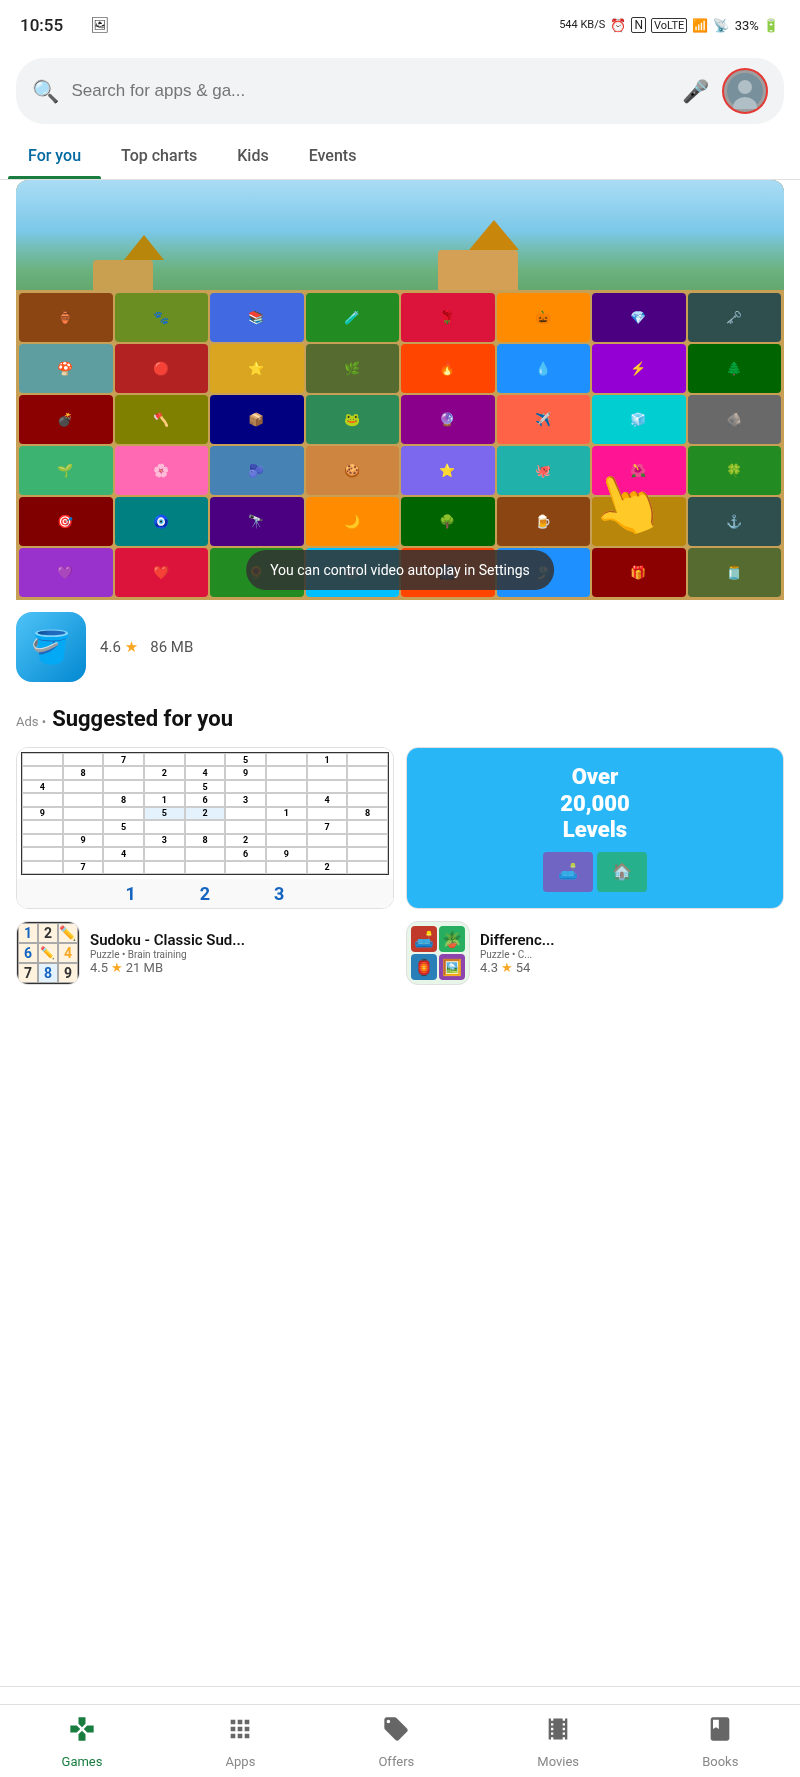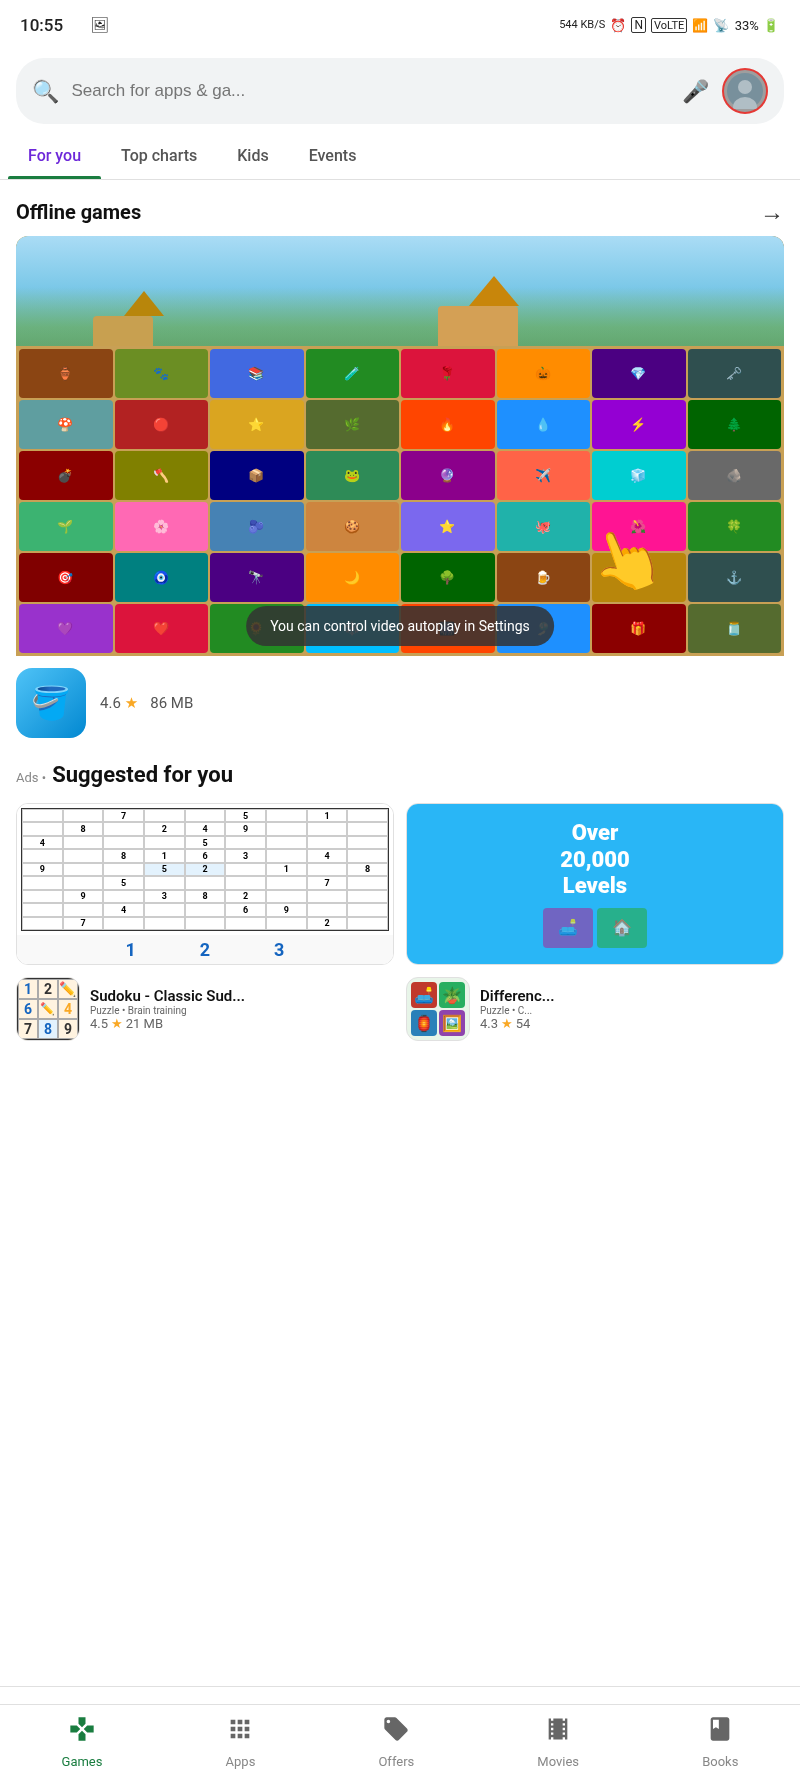--- a/index.html
+++ b/index.html
@@ -74,21 +74,21 @@
     .nav-tab {
       padding: 14px 20px;
       font-size: 16px;
       font-weight: 500;
       color: #555;
       cursor: pointer;
       white-space: nowrap;
       position: relative;
     }
     .nav-tab.active {
-      color: #6d28d9;
+      color: #0369a1;
     }
     .nav-tab.active::after {
       content: '';
       position: absolute;
       bottom: 0;
       left: 0;
       right: 0;
       height: 3px;
       background: #1a7d40;
       border-radius: 2px 2px 0 0;
@@ -332,24 +332,20 @@
     </div>
   </div>
 
   <div class="nav-tabs">
     <div class="nav-tab active">For you</div>
     <div class="nav-tab">Top charts</div>
     <div class="nav-tab">Kids</div>
     <div class="nav-tab">Events</div>
   </div>
 
-  <div class="section-header">
-    <span class="section-title">Offline games</span>
-    <span class="section-arrow">→</span>
-  </div>
 
   <div class="game-card-area">
     <div class="game-screenshot">
 
       <div style="position:absolute;top:0;left:0;right:0;height:130px;background:linear-gradient(180deg,#aadcf5 0%,#7bc8e8 40%,#6db68a 70%,#5a9e6f 100%);display:flex;align-items:flex-end;justify-content:center;overflow:hidden;">
 
         <div style="width:100%;height:80px;background:linear-gradient(180deg,transparent,rgba(100,160,80,0.4));position:relative;">
           <div style="position:absolute;bottom:0;left:10%;width:60px;height:50px;background:#c8a050;border-radius:4px 4px 0 0;"></div>
           <div style="position:absolute;bottom:50px;left:14%;width:40px;height:0;border-left:20px solid transparent;border-right:20px solid transparent;border-bottom:25px solid #b8860b;"></div>
           <div style="position:absolute;bottom:0;left:55%;width:80px;height:60px;background:#d4a055;border-radius:4px 4px 0 0;"></div>

